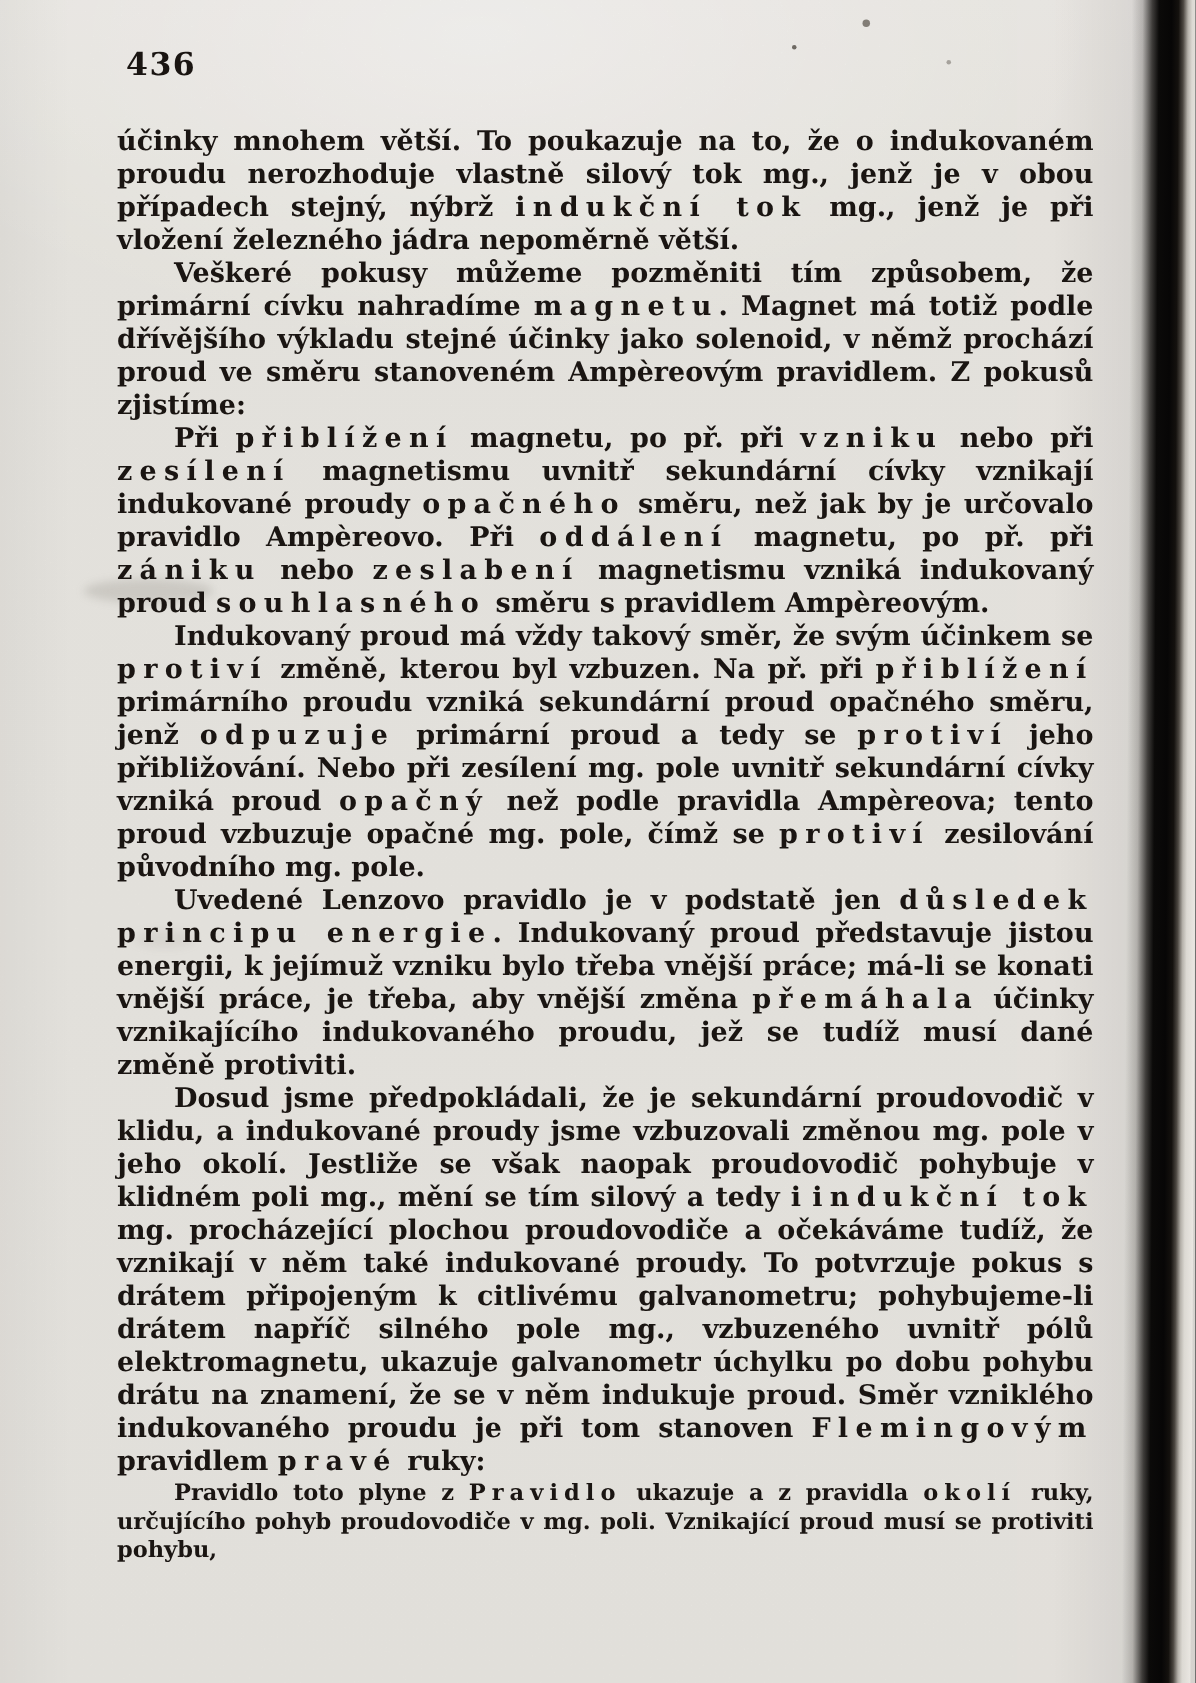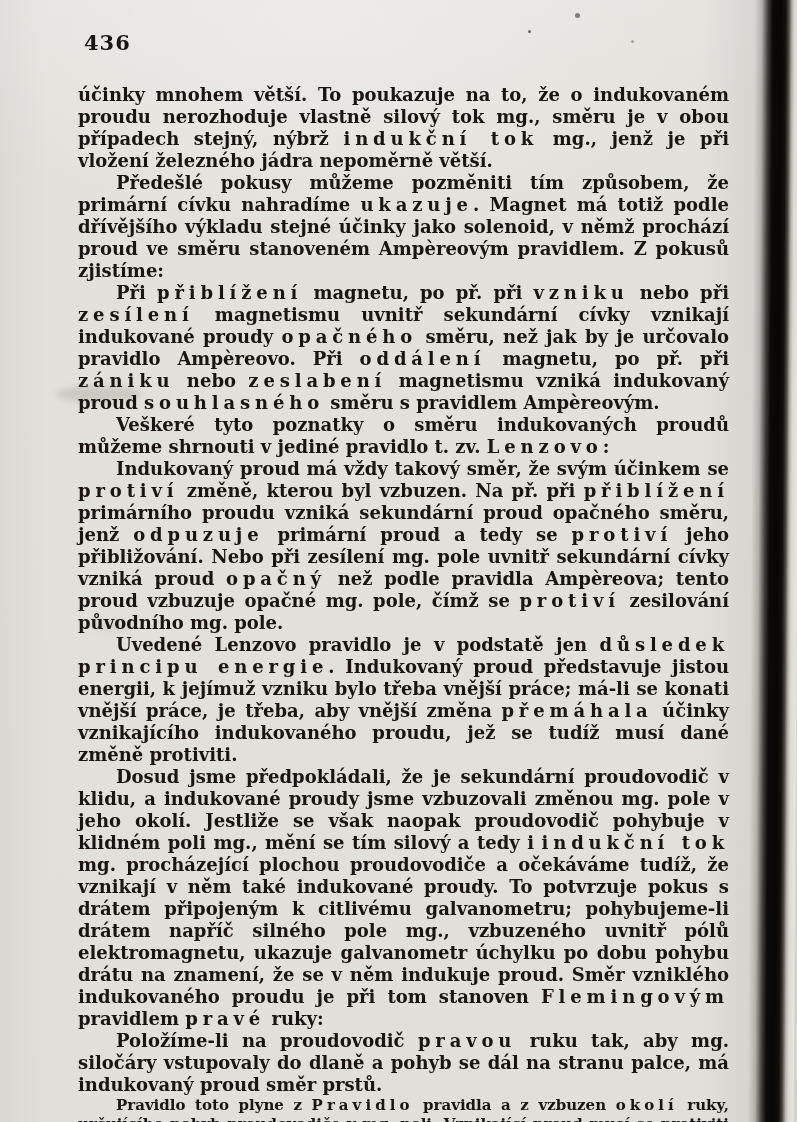--- a/index.html
+++ b/index.html
@@ -89,35 +89,33 @@
   </svg>
 
   <div class="smudge smudge-a"></div>
   <div class="smudge smudge-b"></div>
   <div class="specks"></div>
 
   <div class="page-number">436</div>
 
   <div class="content">
 
-    <p class="noindent"><span>účinky mnohem větší. To poukazuje na to, že o indukovaném proudu nerozhoduje vlastně silový tok mg., směru je v obou případech stejný, nýbrž </span><span class="sp">indukční tok</span><span> mg., jenž je při vložení železného jádra nepoměrně větší.</span></p>
+    <p class="noindent"><span>účinky mnohem větší. To poukazuje na to, že o indukovaném proudu nerozhoduje vlastně silový tok mg., jenž je v obou případech stejný, nýbrž </span><span class="sp">indukční tok</span><span> mg., jenž je při vložení železného jádra nepoměrně větší.</span></p>
 
-    <p><span>Předešlé pokusy můžeme pozměniti tím způsobem, že primární cívku nahradíme </span><span class="sp">ukazuje</span><span>. Magnet má totiž podle dřívějšího výkladu stejné účinky jako solenoid, v němž prochází proud ve směru stanoveném Ampèreovým pravidlem. Z pokusů zjistíme:</span></p>
+    <p><span>Veškeré pokusy můžeme pozměniti tím způsobem, že primární cívku nahradíme </span><span class="sp">magnetu</span><span>. Magnet má totiž podle dřívějšího výkladu stejné účinky jako solenoid, v němž prochází proud ve směru stanoveném Ampèreovým pravidlem. Z pokusů zjistíme:</span></p>
 
     <p><span>Při </span><span class="sp">přiblížení</span><span> magnetu, po př. při </span><span class="sp">vzniku</span><span> nebo při </span><span class="sp">zesílení</span><span> magnetismu uvnitř sekundární cívky vznikají indukované proudy </span><span class="sp">opačného</span><span> směru, než jak by je určovalo pravidlo Ampèreovo. Při </span><span class="sp">oddálení</span><span> magnetu, po př. při </span><span class="sp">zániku</span><span> nebo </span><span class="sp">zeslabení</span><span> magnetismu vzniká indukovaný proud </span><span class="sp">souhlasného</span><span> směru s pravidlem Ampèreovým.</span></p>
 
-    <p><span>Veškeré tyto poznatky o směru indukovaných proudů můžeme shrnouti v jediné pravidlo t. zv. </span><span class="sp">Lenzovo</span><span>:</span></p>
 
     <p><span class="it">Indukovaný proud má vždy takový směr, že svým účinkem se </span><span class="it sp">protiví</span><span class="it"> změně, kterou byl vzbuzen.</span><span> Na př. při </span><span class="sp">přiblížení</span><span> primárního proudu vzniká sekundární proud opačného směru, jenž </span><span class="sp">odpuzuje</span><span> primární proud a tedy se </span><span class="sp">protiví</span><span> jeho přibližování. Nebo při zesílení mg. pole uvnitř sekundární cívky vzniká proud </span><span class="sp">opačný</span><span> než podle pravidla Ampèreova; tento proud vzbuzuje opačné mg. pole, čímž se </span><span class="sp">protiví</span><span> zesilování původního mg. pole.</span></p>
 
     <p><span>Uvedené Lenzovo pravidlo je v podstatě jen </span><span class="sp">důsledek principu energie</span><span>. Indukovaný proud představuje jistou energii, k jejímuž vzniku bylo třeba vnější práce; má-li se konati vnější práce, je třeba, aby vnější změna </span><span class="sp">přemáhala</span><span> účinky vznikajícího indukovaného proudu, jež se tudíž musí dané změně protiviti.</span></p>
 
     <p><span>Dosud jsme předpokládali, že je sekundární proudovodič v klidu, a indukované proudy jsme vzbuzovali změnou mg. pole v jeho okolí. Jestliže se však naopak proudovodič pohybuje v klidném poli mg., mění se tím silový a tedy i </span><span class="sp">indukční tok</span><span> mg. procházející plochou proudovodiče a očekáváme tudíž, že vznikají v něm také indukované proudy. To potvrzuje pokus s drátem připojeným k citlivému galvanometru; pohybujeme-li drátem napříč silného pole mg., vzbuzeného uvnitř pólů elektromagnetu, ukazuje galvanometr úchylku po dobu pohybu drátu na znamení, že se v něm indukuje proud. Směr vzniklého indukovaného proudu je při tom stanoven </span><span class="sp">Flemingovým</span><span> pravidlem </span><span class="sp">pravé</span><span> ruky:</span></p>
 
-    <p><span>Položíme-li na proudovodič </span><span class="sp">pravou</span><span> ruku tak, aby mg. siločáry vstupovaly do dlaně a pohyb se dál na stranu palce, má indukovaný proud směr prstů.</span></p>
 
-    <p class="footnote"><span>Pravidlo toto plyne z </span><span class="sp">Pravidlo</span><span> pravidla a z vzbuzen </span><span class="sp">okolí</span><span> ruky, určujícího pohyb proudovodiče v mg. poli. Vznikající proud musí se protiviti pohybu,</span></p>
+    <p class="footnote"><span>Pravidlo toto plyne z </span><span class="sp">Pravidlo</span><span> ukazuje a z pravidla </span><span class="sp">okolí</span><span> ruky, určujícího pohyb proudovodiče v mg. poli. Vznikající proud musí se protiviti pohybu,</span></p>
 
   </div>
 
   <div class="spine"></div>
 
 </div>
 
 </body></html>

